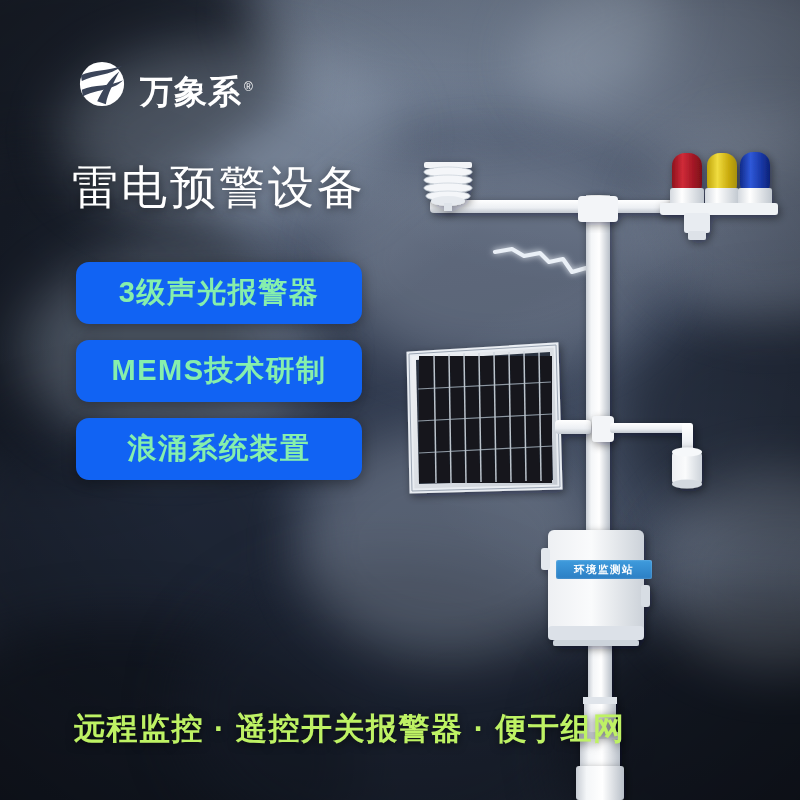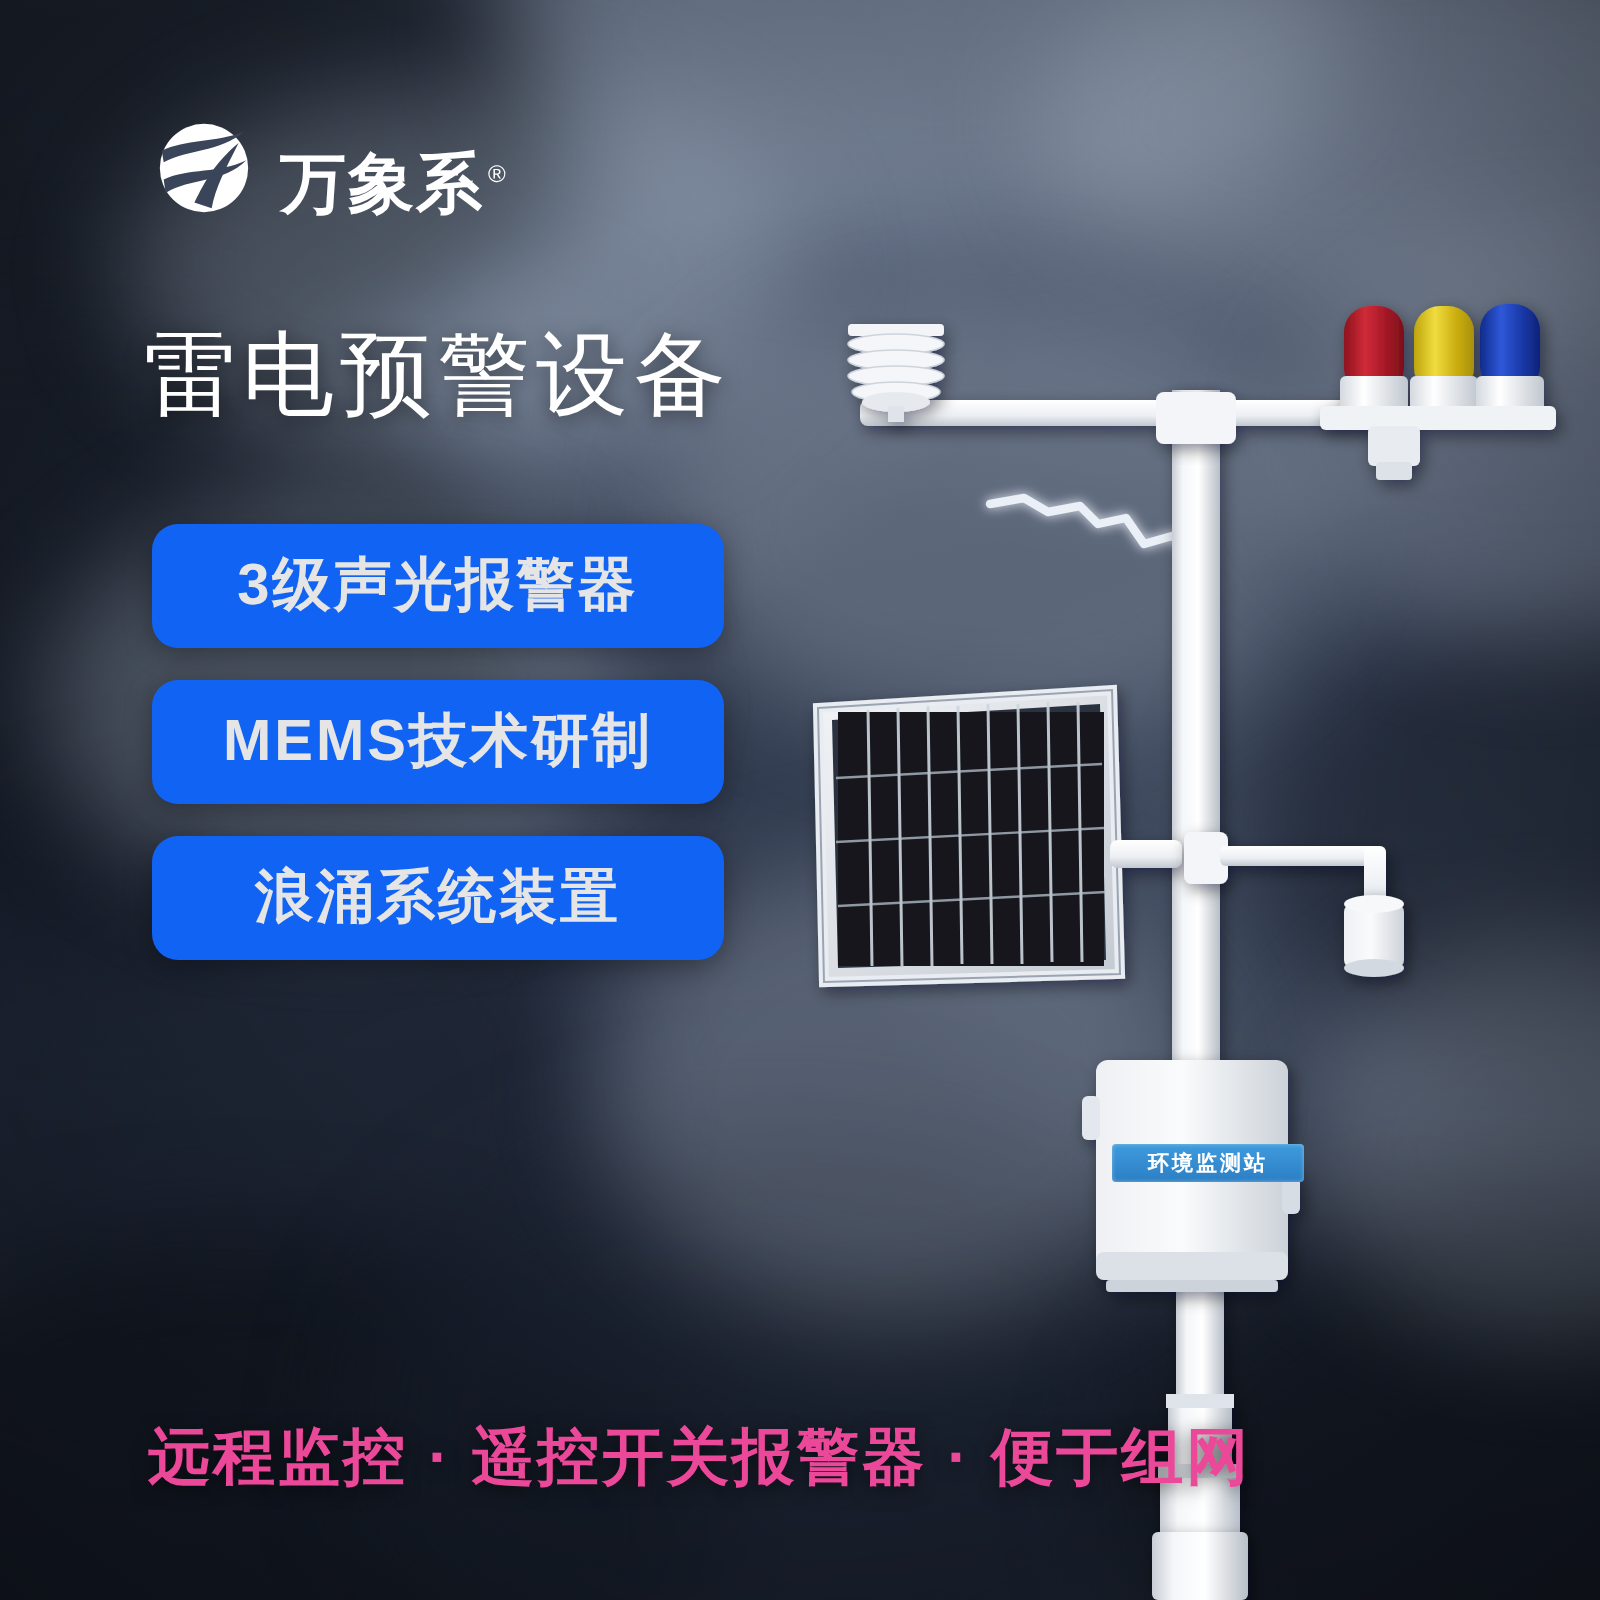--- a/index.html
+++ b/index.html
@@ -101,58 +101,57 @@
     left: 76px; top: 262px;
     display: flex;
     flex-direction: column;
     gap: 16px;
   }
   .pill {
     width: 286px;
     height: 62px;
     border-radius: 13px;
     background: #1163f3;
-    color: #e5e5e5;
+    color: #86efac;
     display: flex;
     align-items: center;
     justify-content: center;
     font-size: 29px;
     font-weight: 700;
     letter-spacing: 1.5px;
     box-shadow: 0 3px 14px rgba(0,0,0,0.35);
     white-space: nowrap;
     user-select: none;
   }
 
   
   .caption {
     position: absolute;
     left: 74px; bottom: 50px;
-    color: #ec4899;
+    color: #bef264;
     font-size: 31px;
     font-weight: 700;
     letter-spacing: 1.5px;
     white-space: nowrap;
     text-shadow: 0 2px 9px rgba(0,0,0,0.6);
     margin-top: 16px;
   }
 
   
   .product { position: absolute; left: 0; top: 0; width: 800px; height: 800px; pointer-events: none; }
 
   .device-label {
     position: absolute;
     left: 556px; top: 560px;
     width: 96px; height: 19px;
     background: linear-gradient(180deg,#3f9bdd 0%,#2b7fc4 100%);
     border-radius: 2px;
     display:flex; align-items:center; justify-content:center;
     color:#fff; font-size:10.5px; font-weight:700; letter-spacing:1.5px;
     box-shadow: inset 0 0 2px rgba(255,255,255,0.4);
-    margin-top: 12px;
   }
 </style>
 </head>
 <body>
 
 <div id="poster">
 
   <div class="bg-base"></div>
   <div class="cloud dark  c1"></div>
   <div class="cloud dark  c2"></div>

